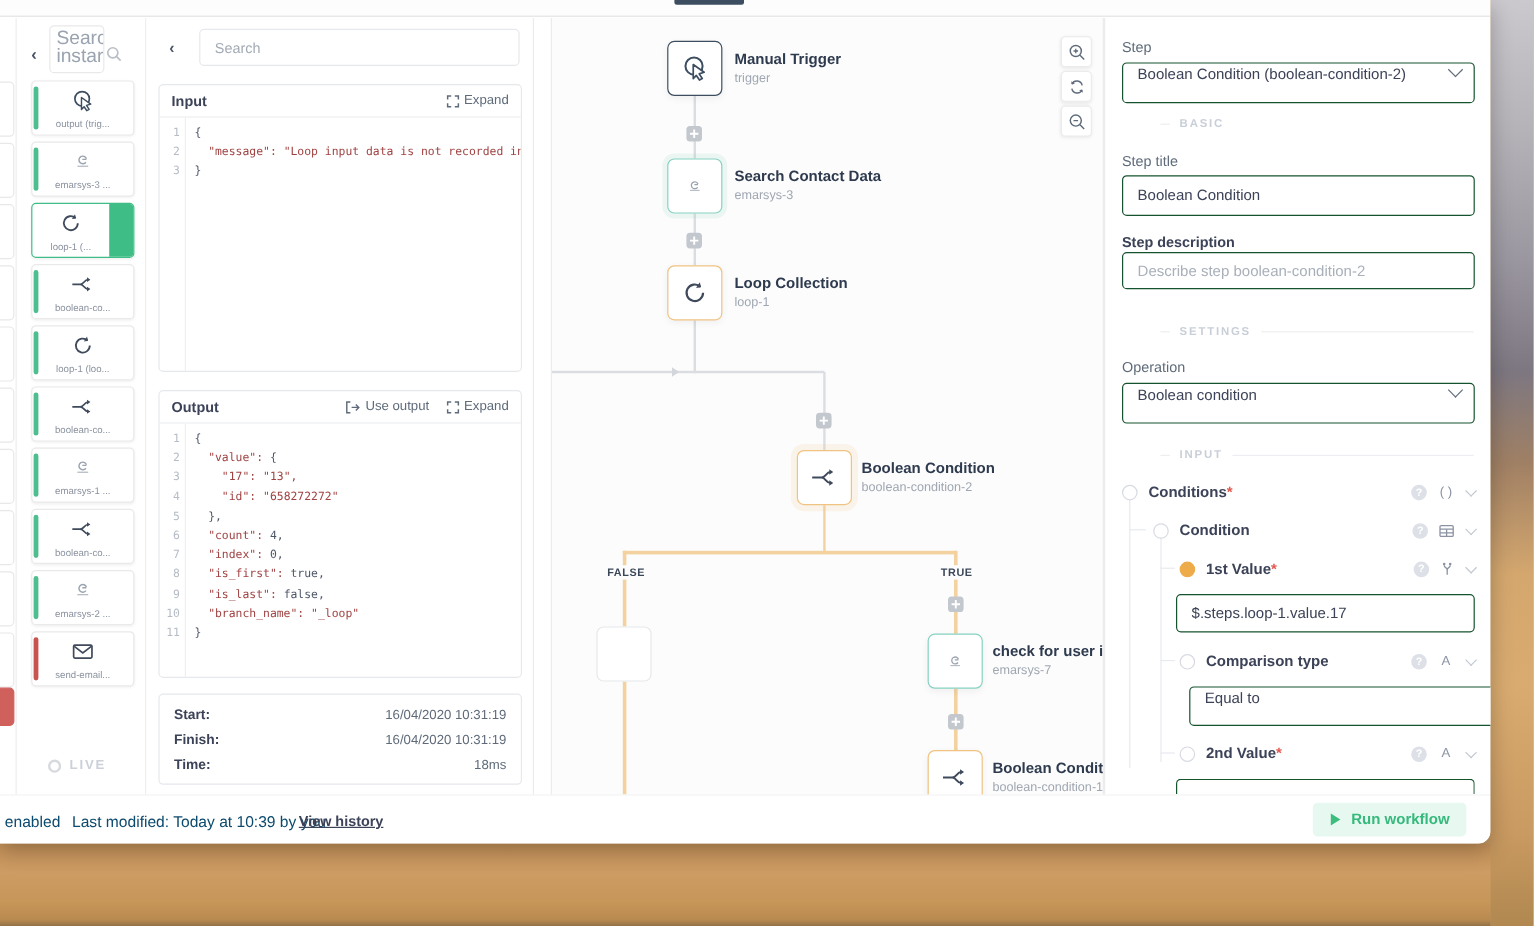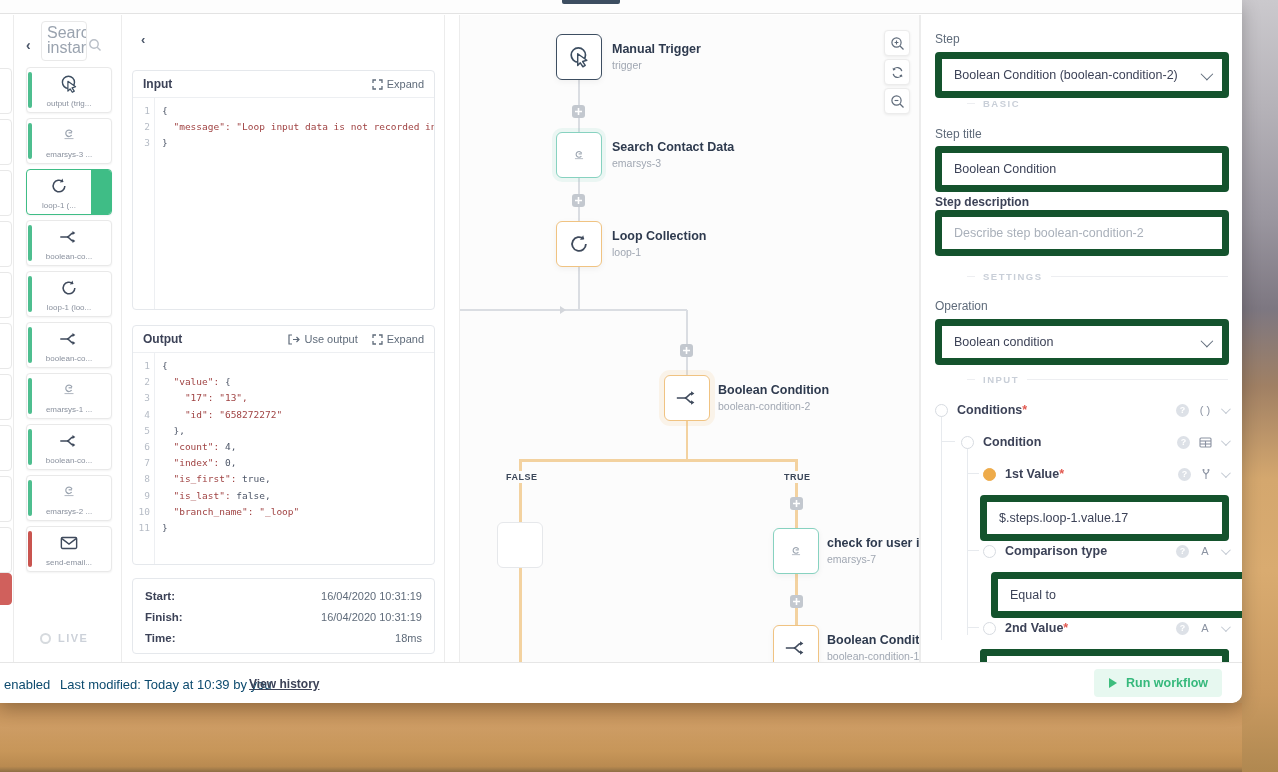--- a/index.html
+++ b/index.html
@@ -74,21 +74,21 @@
   .arrowhead { position:absolute; width:0; height:0; border-top:4px solid transparent; border-bottom:4px solid transparent; border-left:6px solid #d3d6db; }
 
   
   #right-panel { left:920px; top:15px; width:322px; height:647px; background:#fff; border-left:1px solid #ececec; }
   .rp-label { position:absolute; font-size:12px; color:#5f6b7a; }
   .rp-label.dark { color:#3c4257; font-weight:bold; }
   .rp-section { position:absolute; display:flex; align-items:center; gap:8px; left:0; right:14px;padding-left:46px; }
   .rp-section .tick { width:8px; height:1px; background:#edeef1; }
   .rp-section .sec-text { font-size:9.5px; font-weight:bold; letter-spacing:1.5px; color:#c9cfd8; }
   .rp-section .rule { height:1px; background:#edeef1; flex:1; }
-  .field { position:absolute; border:7px solid #14532d; border-radius:4px; background:#fff; display:flex; align-items:center; padding:16px 12px; font-size:12.5px; color:#3c4257; }
+  .field { position:absolute; border:1px solid #14532d; border-radius:4px; background:#fff; display:flex; padding:2px 12px; font-size:12.5px; color:#3c4257; }
   .field input { border:none; outline:none; width:100%; font-size:12.5px; color:#3c4257; font-family:"Liberation Sans",sans-serif; background:transparent; }
   .field input::placeholder { color:#a9b0ba; }
   .field .chev { margin-left:auto; }
   .chev { width:9px; height:9px; border-right:1.5px solid #5f6b7a; border-bottom:1.5px solid #5f6b7a; transform:rotate(45deg) translateY(-2px); }
   .chev.light { border-color:#c3c9d2; width:7px; height:7px; }
   .tree-row { position:absolute; display:flex; align-items:center; height:16px; left:0; right:14px; }
   .radio { width:13px; height:13px; border:1.5px solid #d7dbe1; border-radius:50%; background:#fff; flex:none; }
   .radio.filled { background:#eeab4a; border-color:#eeab4a; }
   .tree-label { font-size:12.5px; font-weight:bold; color:#3c4257; margin-left:9px; white-space:nowrap; }
   .req { color:#e25950; }
@@ -255,20 +255,21 @@
     </div>
 
     <div class="live">
       <span class="ring"></span>
       <span>LIVE</span>
     </div>
   </div>
 
   <div id="debug-panel" class="abs">
     <span class="dbg-chevron">‹</span>
+    <input class="dbg-search" placeholder="Search" style="">
 
     <div class="card" style="top:55px;height:240px">
       <div class="card-head">
         <span class="card-title">Input</span>
         <div class="card-actions">
           <span class="card-btn">
             <svg width="11" height="11" viewBox="0 0 11 11">
                 <path d="M1 4V1h3M7 1h3v3M10 7v3H7M4 10H1V7" fill="none" stroke="#5f6b7a" stroke-width="1.3"></path>
               </svg>
             <span>Expand</span>

